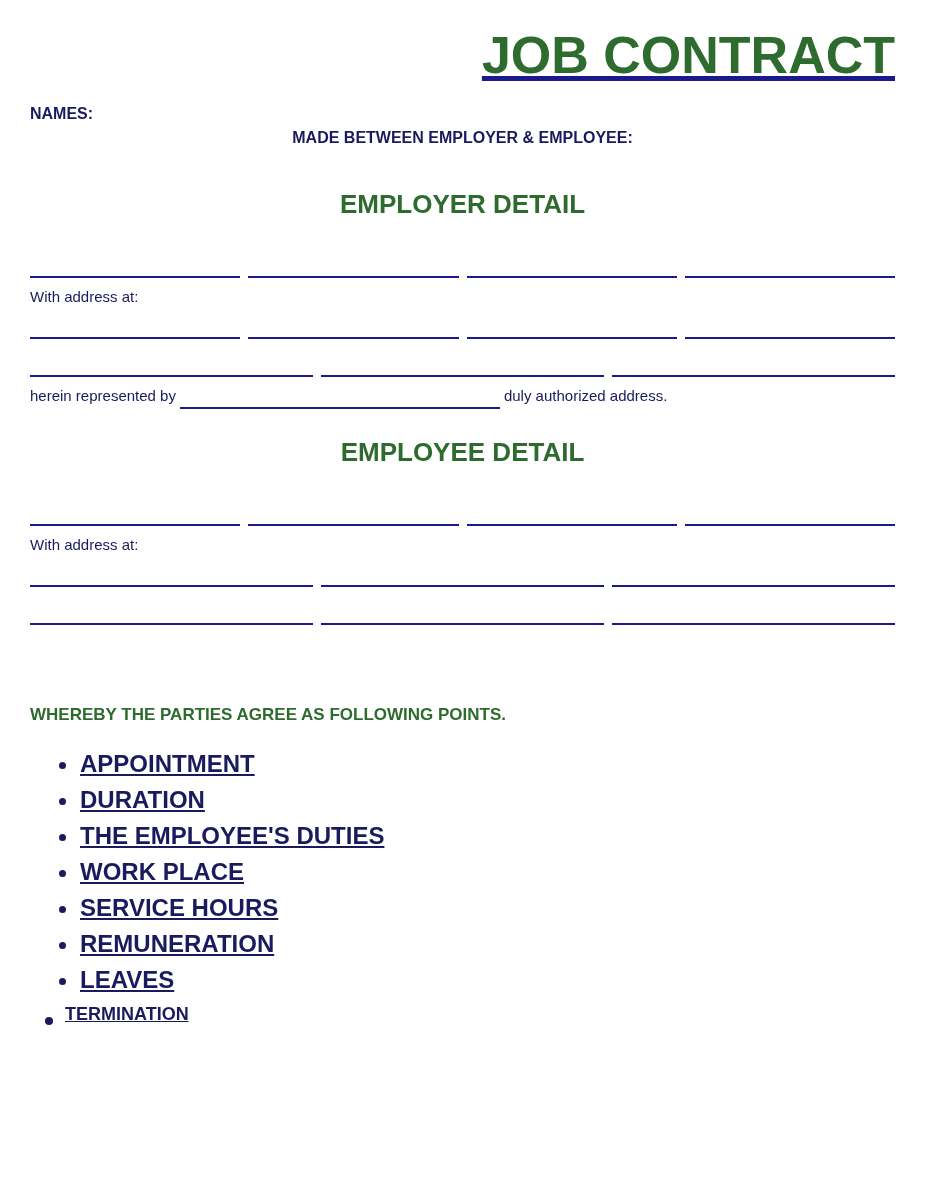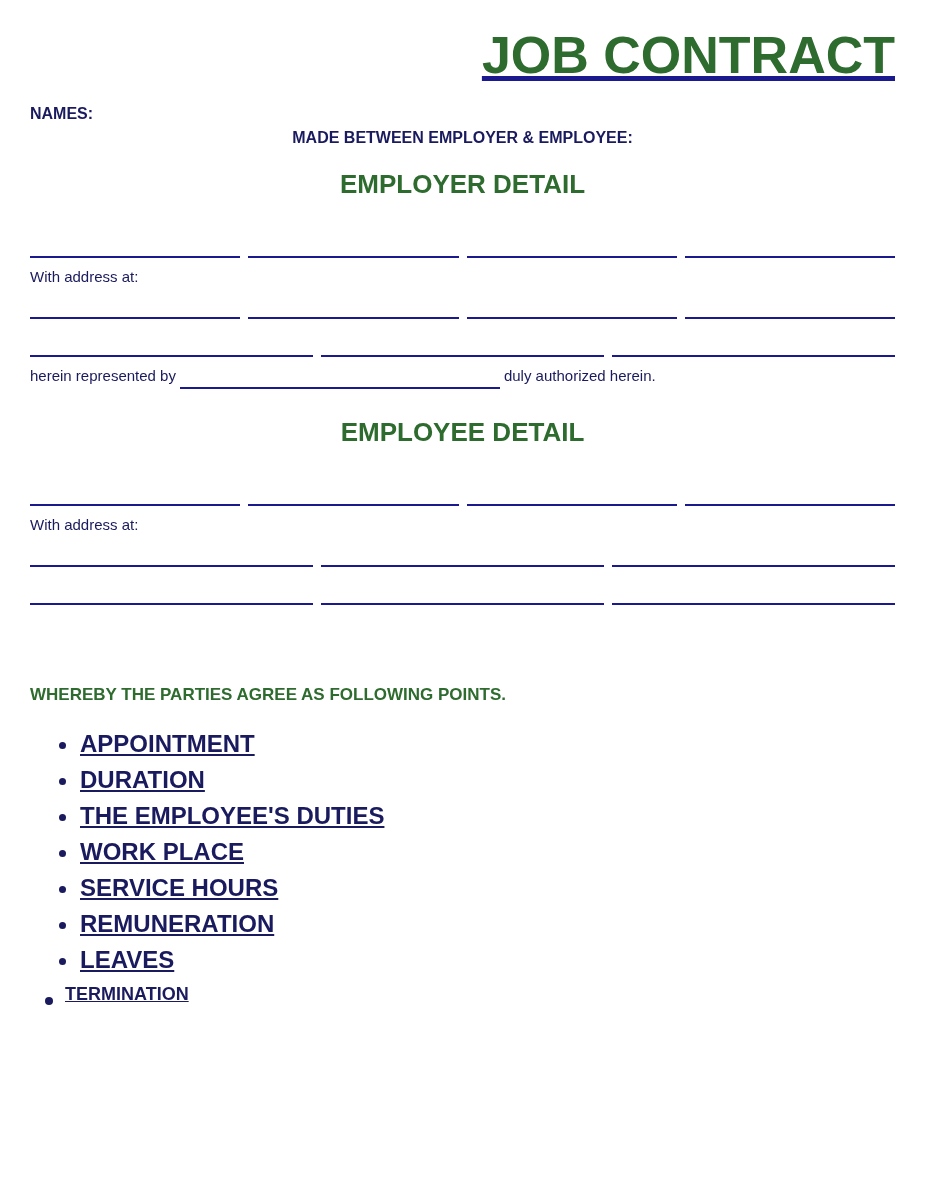--- a/index.html
+++ b/index.html
@@ -33,20 +33,21 @@
       font-weight: bold;
       color: #1a1a5e;
       margin-bottom: 6px;
     }
 
     .made-between {
       text-align: center;
       font-size: 16px;
       font-weight: bold;
       color: #1a1a5e;
+      margin-bottom: 20px;
     }
 
     .section-heading {
       text-align: center;
       font-size: 26px;
       font-weight: bold;
       color: #2e6b2e;
       margin-bottom: 30px;
       margin-top: 4px;
     }
@@ -177,21 +178,21 @@
 
 <div class="form-line-row">
   <div class="segment"></div>
   <div class="segment"></div>
   <div class="segment"></div>
 </div>
 
 <div class="represented-line">
   <span>herein represented by</span>
   <span class="represented-underline"></span>
-  <span>duly authorized herein.</span>
+  <span>duly authorized address.</span>
 </div>
 
 <div class="spacer"></div>
 
 <div class="section-heading">EMPLOYEE DETAIL</div>
 
 <div class="form-line-row">
   <div class="segment"></div>
   <div class="segment"></div>
   <div class="segment"></div>

